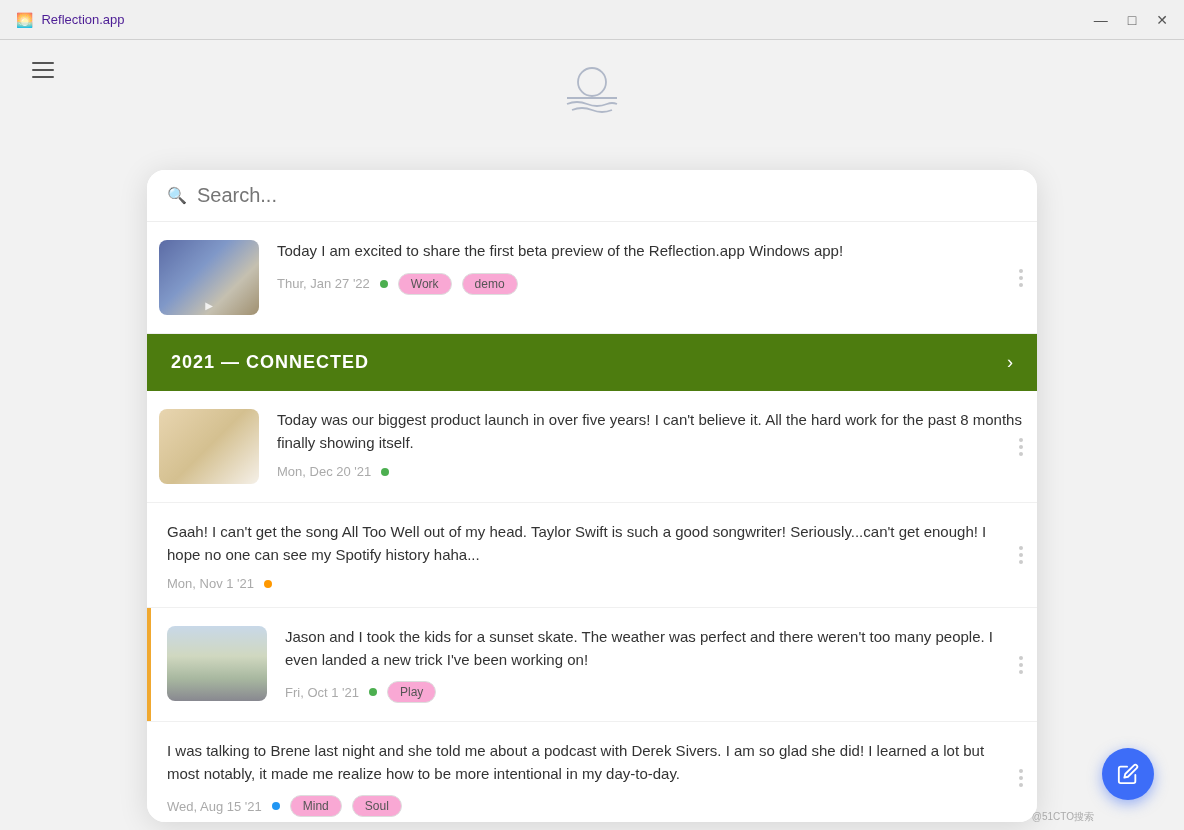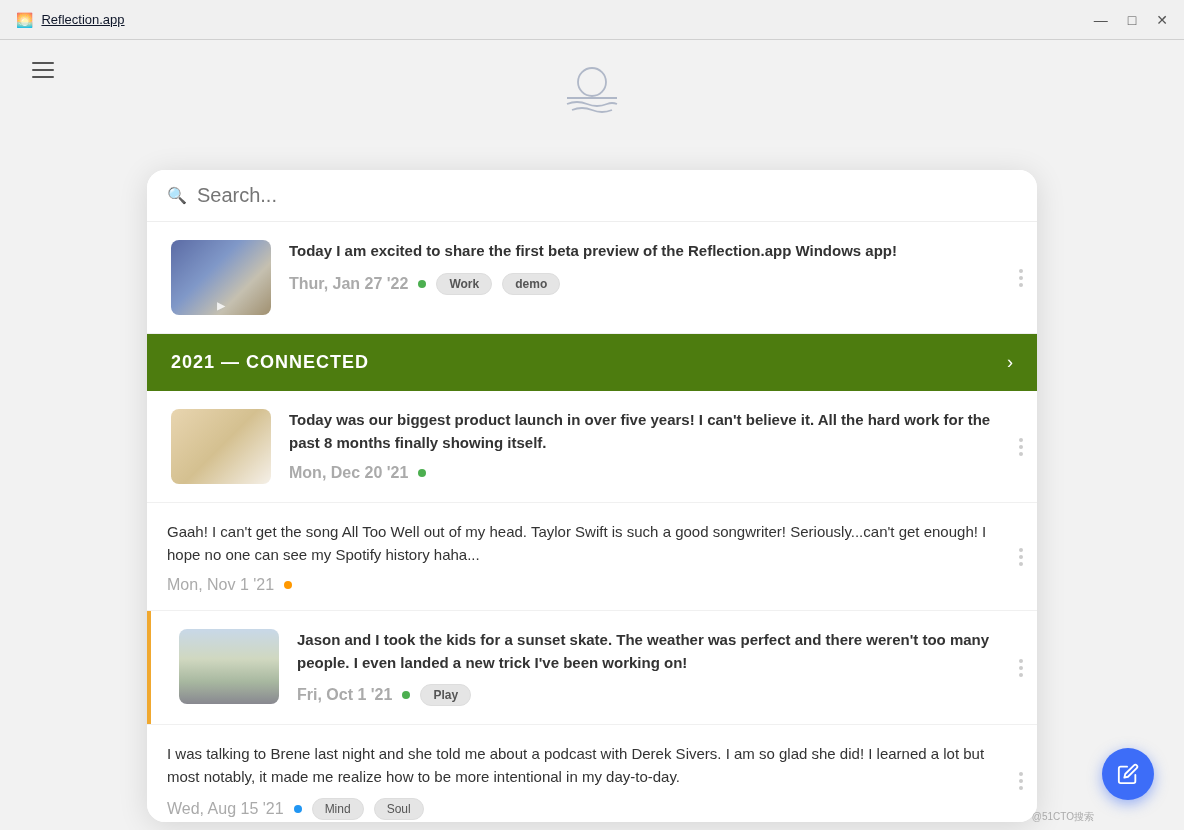--- a/index.html
+++ b/index.html
@@ -22,22 +22,21 @@
       background: #f0f0f0;
       border-bottom: 1px solid #d0d0d0;
     }
     .titlebar-left {
       display: flex;
       align-items: center;
       gap: 8px;
     }
     .titlebar-title {
       font-size: 13px;
-      color: #0f172a;
-      text-decoration: underline;
+      color: #4c1d95;
     }
     .titlebar-controls {
       display: flex;
       gap: 20px;
       align-items: center;
     }
     .titlebar-btn {
       font-size: 14px;
       color: #555;
       cursor: pointer;
@@ -117,25 +116,24 @@
     
     .journal-list {
       overflow-y: auto;
       max-height: 600px;
     }
 
     
     .entry-item {
       display: flex;
       align-items: flex-start;
-      padding: 18px 24px;
+      padding: 18px 12px;
       border-bottom: 1px solid #f0f0f0;
       position: relative;
       background: white;
-      font-weight: bold;
     }
     .entry-thumb {
       width: 100px;
       height: 75px;
       border-radius: 8px;
       overflow: hidden;
       flex-shrink: 0;
       margin-right: 18px;
       background: #ccc;
     }
@@ -147,40 +145,40 @@
       color: #333;
       line-height: 1.5;
       margin-bottom: 10px;
     }
     .entry-meta {
       display: flex;
       align-items: center;
       gap: 10px;
     }
     .entry-date {
-      font-size: 16px;
+      font-size: 13px;
       color: #aaa;
     }
     .dot {
       width: 8px;
       height: 8px;
       border-radius: 50%;
       display: inline-block;
     }
     .dot-green { background: #4caf50; }
     .dot-orange { background: #ff9800; }
     .dot-blue { background: #2196f3; }
     .tag {
       display: inline-block;
       padding: 3px 12px;
       border-radius: 12px;
       border: 1px solid #ddd;
       font-size: 12px;
       color: #555;
-      background: #e5e5e5;
+      background: #f9a8d4;
     }
     .entry-dots {
       position: absolute;
       right: 14px;
       top: 50%;
       transform: translateY(-50%);
       display: flex;
       flex-direction: column;
       gap: 3px;
       align-items: center;

